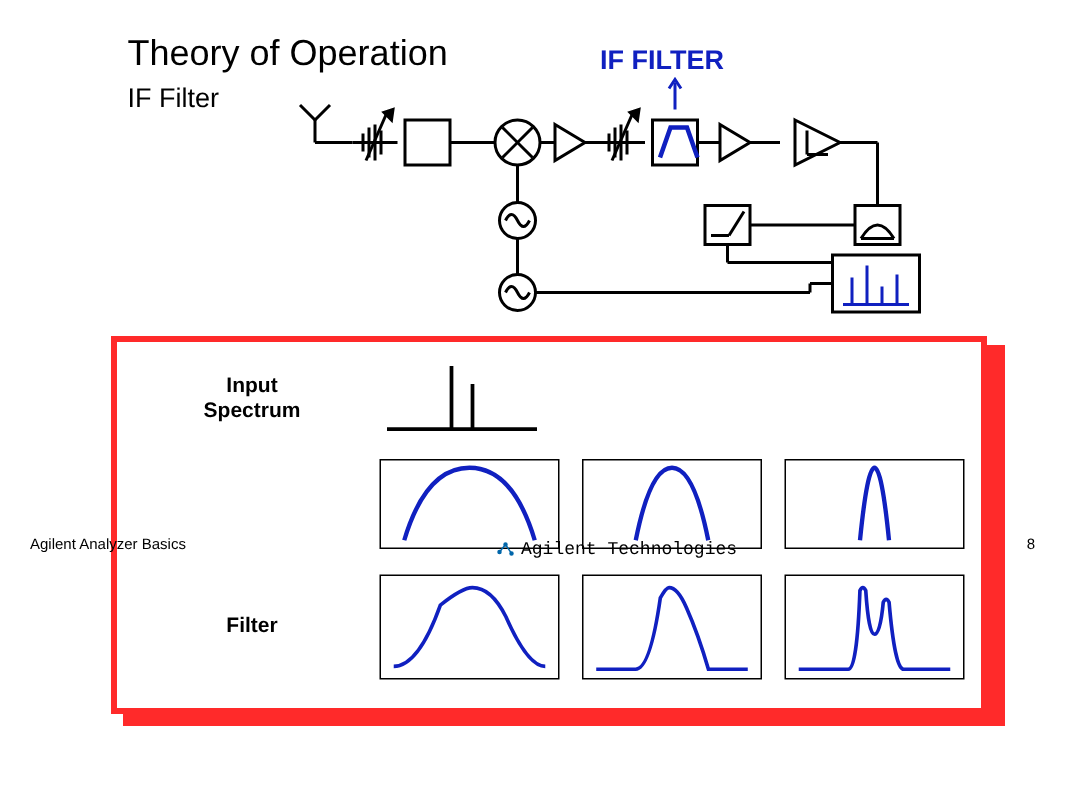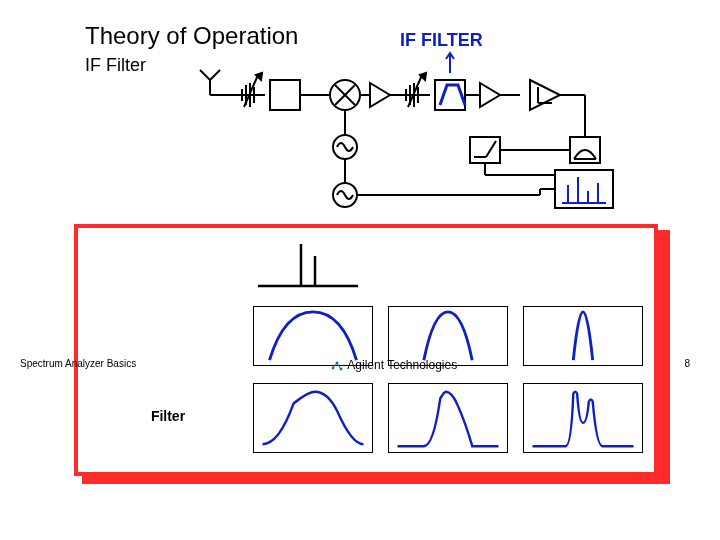--- a/index.html
+++ b/index.html
@@ -133,20 +133,21 @@
           <line x1="350" y1="150" x2="350" y2="144"></line>
           <line x1="350" y1="144" x2="365" y2="144"></line>
         </g>
       </g>
     </svg>
   </div>
 
   <div class="red-panel-shadow"></div>
   <div class="red-panel">
 
+    <div class="row-label" style="left:45px;top:20px;width:90px">Input<br>Spectrum</div>
     <div class="cell" style="left:175px;top:8px;width:110px;height:55px;border:none">
       <svg viewBox="0 0 110 55">
           <g stroke="#000" stroke-width="2.5">
         <line x1="5" y1="50" x2="105" y2="50"></line>
         <line x1="48" y1="50" x2="48" y2="8"></line>
         <line x1="62" y1="50" x2="62" y2="20"></line>
       </g>
         </svg>
     </div>
 
@@ -178,30 +179,30 @@
         </svg>
     </div>
     <div class="cell" style="left:445px;top:155px;width:120px;height:70px">
       <svg viewBox="0 0 120 70">
           <path d="M8,64 L42,64 Q48,64 50,10 Q52,6 54,10 Q56,40 60,40 Q64,40 66,18 Q68,14 70,18 Q74,64 80,64 L112,64" stroke="#1020c0" stroke-width="2.5" fill="none"></path>
         </svg>
     </div>
 
   </div>
 
-  <div class="footer-left">Spectrum Analyzer Basics</div>
+  <div class="footer-left">Agilent Analyzer Basics</div>
   <div class="footer-logo">
     <span class="spark">
       <svg viewBox="0 0 14 14">
           <g stroke="#06a" stroke-width="1">
             <circle cx="3" cy="9" r="1" fill="#06a"></circle>
             <circle cx="7" cy="4" r="1" fill="#06a"></circle>
             <circle cx="11" cy="10" r="1" fill="#06a"></circle>
             <line x1="3" y1="9" x2="7" y2="4"></line>
             <line x1="7" y1="4" x2="11" y2="10"></line>
           </g>
         </svg>
     </span>
-    <span style="font-family:Liberation Sans, sans-serif">Agilent Technologies</span>
+    <span style="font-family:Liberation Mono, monospace">Agilent Technologies</span>
   </div>
   <div class="footer-page">8</div>
 
 </div>
 
 </body></html>

